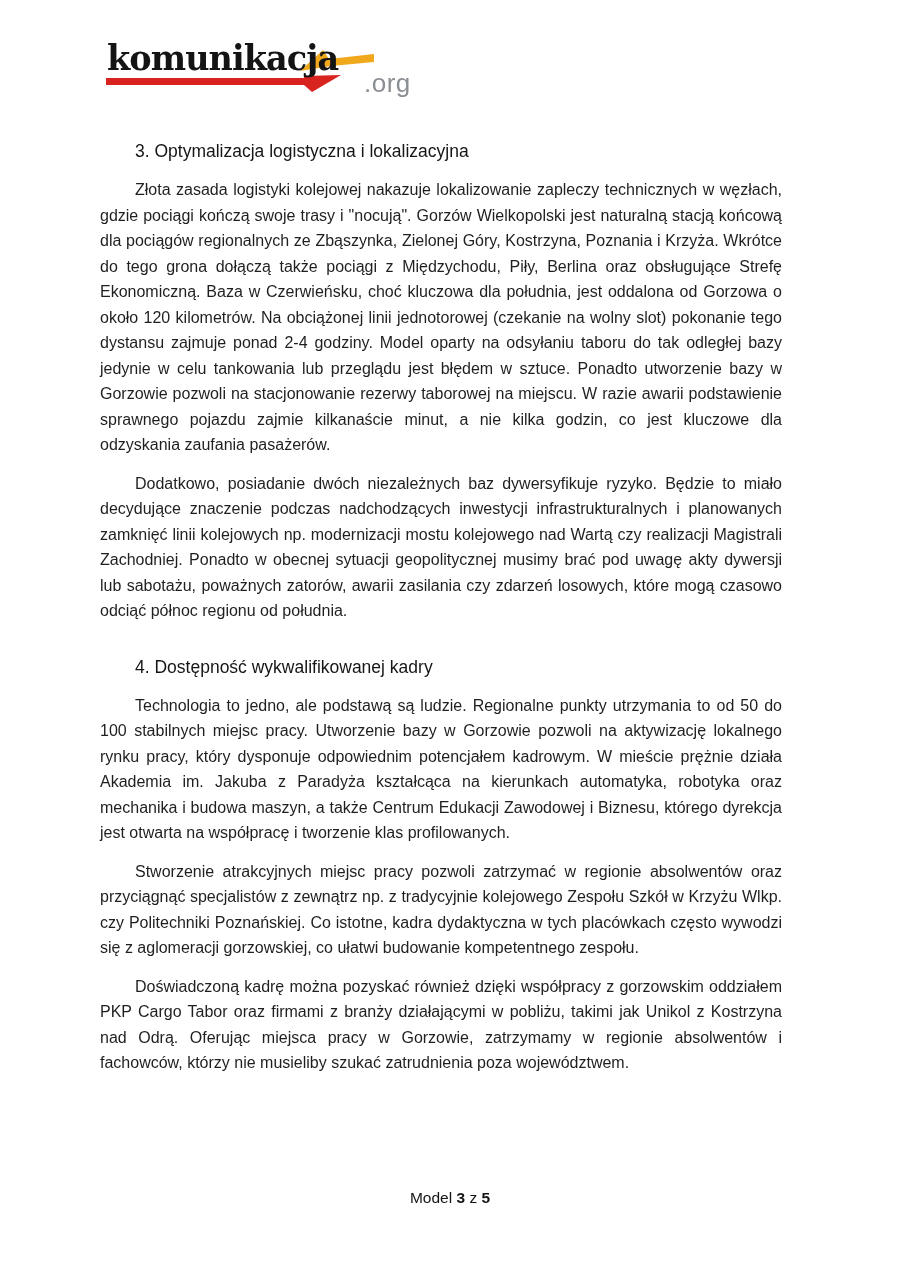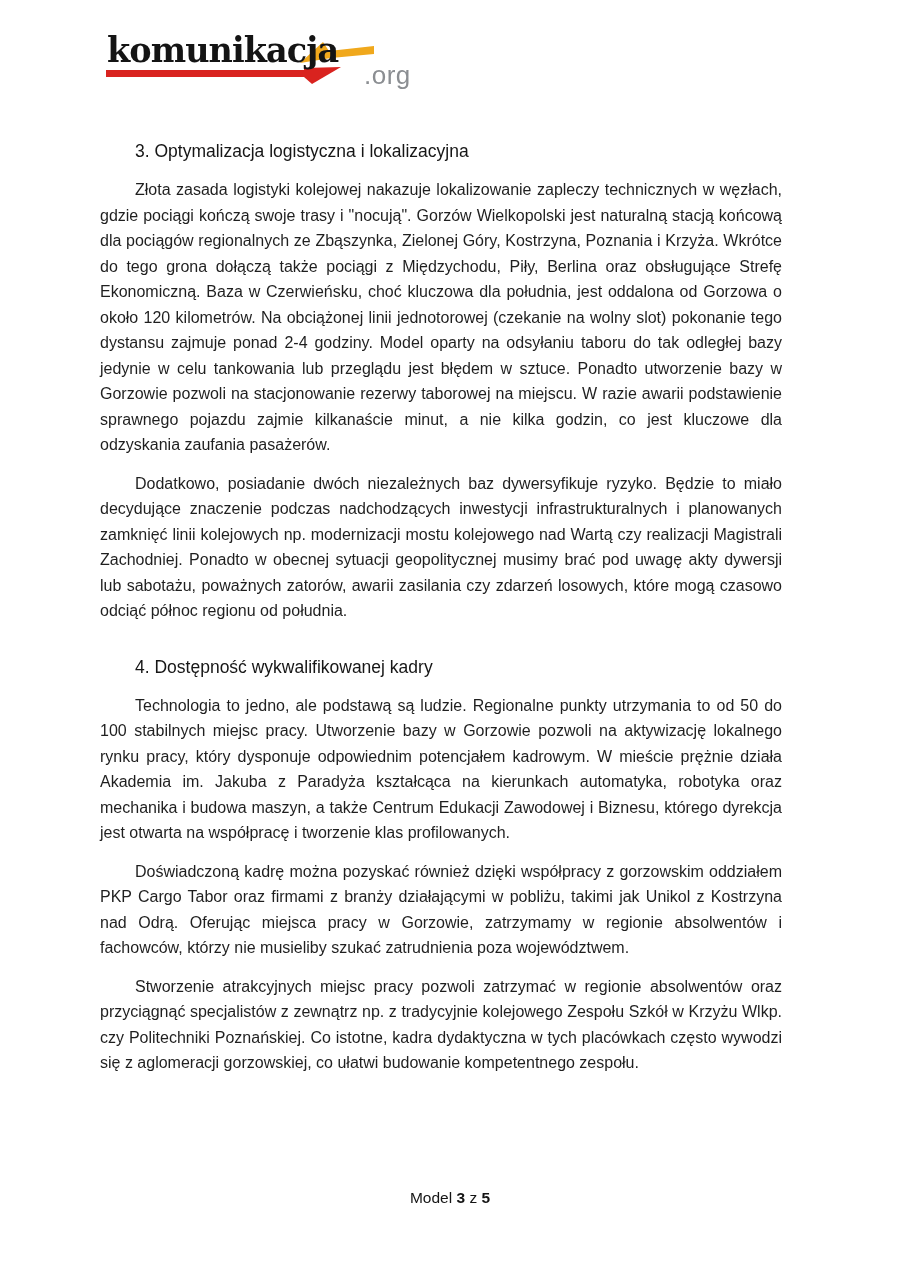--- a/index.html
+++ b/index.html
@@ -13,21 +13,21 @@
     position: relative;
     font-family: "Liberation Sans", sans-serif;
     color: #1c1c1c;
     overflow: hidden;
   }
 
   
   .logo {
     position: absolute;
     left: 104px;
-    top: 32px;
+    top: 40px;
     width: 275px;
     height: 68px;
   }
   .logo-wordmark {
     position: absolute;
     left: 3px;
     top: -2px;
     font-family: "DejaVu Serif", serif;
     font-weight: 700;
     font-size: 36px;
@@ -116,22 +116,22 @@
 
     <div class="section">
       <h3 class="section-heading">3. Optymalizacja logistyczna i lokalizacyjna</h3>
       <p class="para">Złota zasada logistyki kolejowej nakazuje lokalizowanie zapleczy technicznych w węzłach, gdzie pociągi kończą swoje trasy i "nocują". Gorzów Wielkopolski jest naturalną stacją końcową dla pociągów regionalnych ze Zbąszynka, Zielonej Góry, Kostrzyna, Poznania i Krzyża. Wkrótce do tego grona dołączą także pociągi z Międzychodu, Piły, Berlina oraz obsługujące Strefę Ekonomiczną. Baza w Czerwieńsku, choć kluczowa dla południa, jest oddalona od Gorzowa o około 120 kilometrów. Na obciążonej linii jednotorowej (czekanie na wolny slot) pokonanie tego dystansu zajmuje ponad 2-4 godziny. Model oparty na odsyłaniu taboru do tak odległej bazy jedynie w celu tankowania lub przeglądu jest błędem w sztuce. Ponadto utworzenie bazy w Gorzowie pozwoli na stacjonowanie rezerwy taborowej na miejscu. W razie awarii podstawienie sprawnego pojazdu zajmie kilkanaście minut, a nie kilka godzin, co jest kluczowe dla odzyskania zaufania pasażerów.</p>
       <p class="para">Dodatkowo, posiadanie dwóch niezależnych baz dywersyfikuje ryzyko. Będzie to miało decydujące znaczenie podczas nadchodzących inwestycji infrastrukturalnych i planowanych zamknięć linii kolejowych np. modernizacji mostu kolejowego nad Wartą czy realizacji Magistrali Zachodniej. Ponadto w obecnej sytuacji geopolitycznej musimy brać pod uwagę akty dywersji lub sabotażu, poważnych zatorów, awarii zasilania czy zdarzeń losowych, które mogą czasowo odciąć północ regionu od południa.</p>
     </div>
 
     <div class="section">
       <h3 class="section-heading">4. Dostępność wykwalifikowanej kadry</h3>
       <p class="para">Technologia to jedno, ale podstawą są ludzie. Regionalne punkty utrzymania to od 50 do 100 stabilnych miejsc pracy. Utworzenie bazy w Gorzowie pozwoli na aktywizację lokalnego rynku pracy, który dysponuje odpowiednim potencjałem kadrowym. W mieście prężnie działa Akademia im. Jakuba z Paradyża kształcąca na kierunkach automatyka, robotyka oraz mechanika i budowa maszyn, a także Centrum Edukacji Zawodowej i Biznesu, którego dyrekcja jest otwarta na współpracę i tworzenie klas profilowanych.</p>
+      <p class="para">Stworzenie atrakcyjnych miejsc pracy pozwoli zatrzymać w regionie absolwentów oraz przyciągnąć specjalistów z zewnątrz np. z tradycyjnie kolejowego Zespołu Szkół w Krzyżu Wlkp. czy Politechniki Poznańskiej. Co istotne, kadra dydaktyczna w tych placówkach często wywodzi się z aglomeracji gorzowskiej, co ułatwi budowanie kompetentnego zespołu.</p>
       <p class="para">Doświadczoną kadrę można pozyskać również dzięki współpracy z gorzowskim oddziałem PKP Cargo Tabor oraz firmami z branży działającymi w pobliżu, takimi jak Unikol z Kostrzyna nad Odrą. Oferując miejsca pracy w Gorzowie, zatrzymamy w regionie absolwentów i fachowców, którzy nie musieliby szukać zatrudnienia poza województwem.</p>
-      <p class="para">Stworzenie atrakcyjnych miejsc pracy pozwoli zatrzymać w regionie absolwentów oraz przyciągnąć specjalistów z zewnątrz np. z tradycyjnie kolejowego Zespołu Szkół w Krzyżu Wlkp. czy Politechniki Poznańskiej. Co istotne, kadra dydaktyczna w tych placówkach często wywodzi się z aglomeracji gorzowskiej, co ułatwi budowanie kompetentnego zespołu.</p>
     </div>
 
   </div>
 
   <div class="footer">
     <span>Model</span>
     <span class="num">3</span>
     <span>z</span>
     <span class="num">5</span>
   </div>

